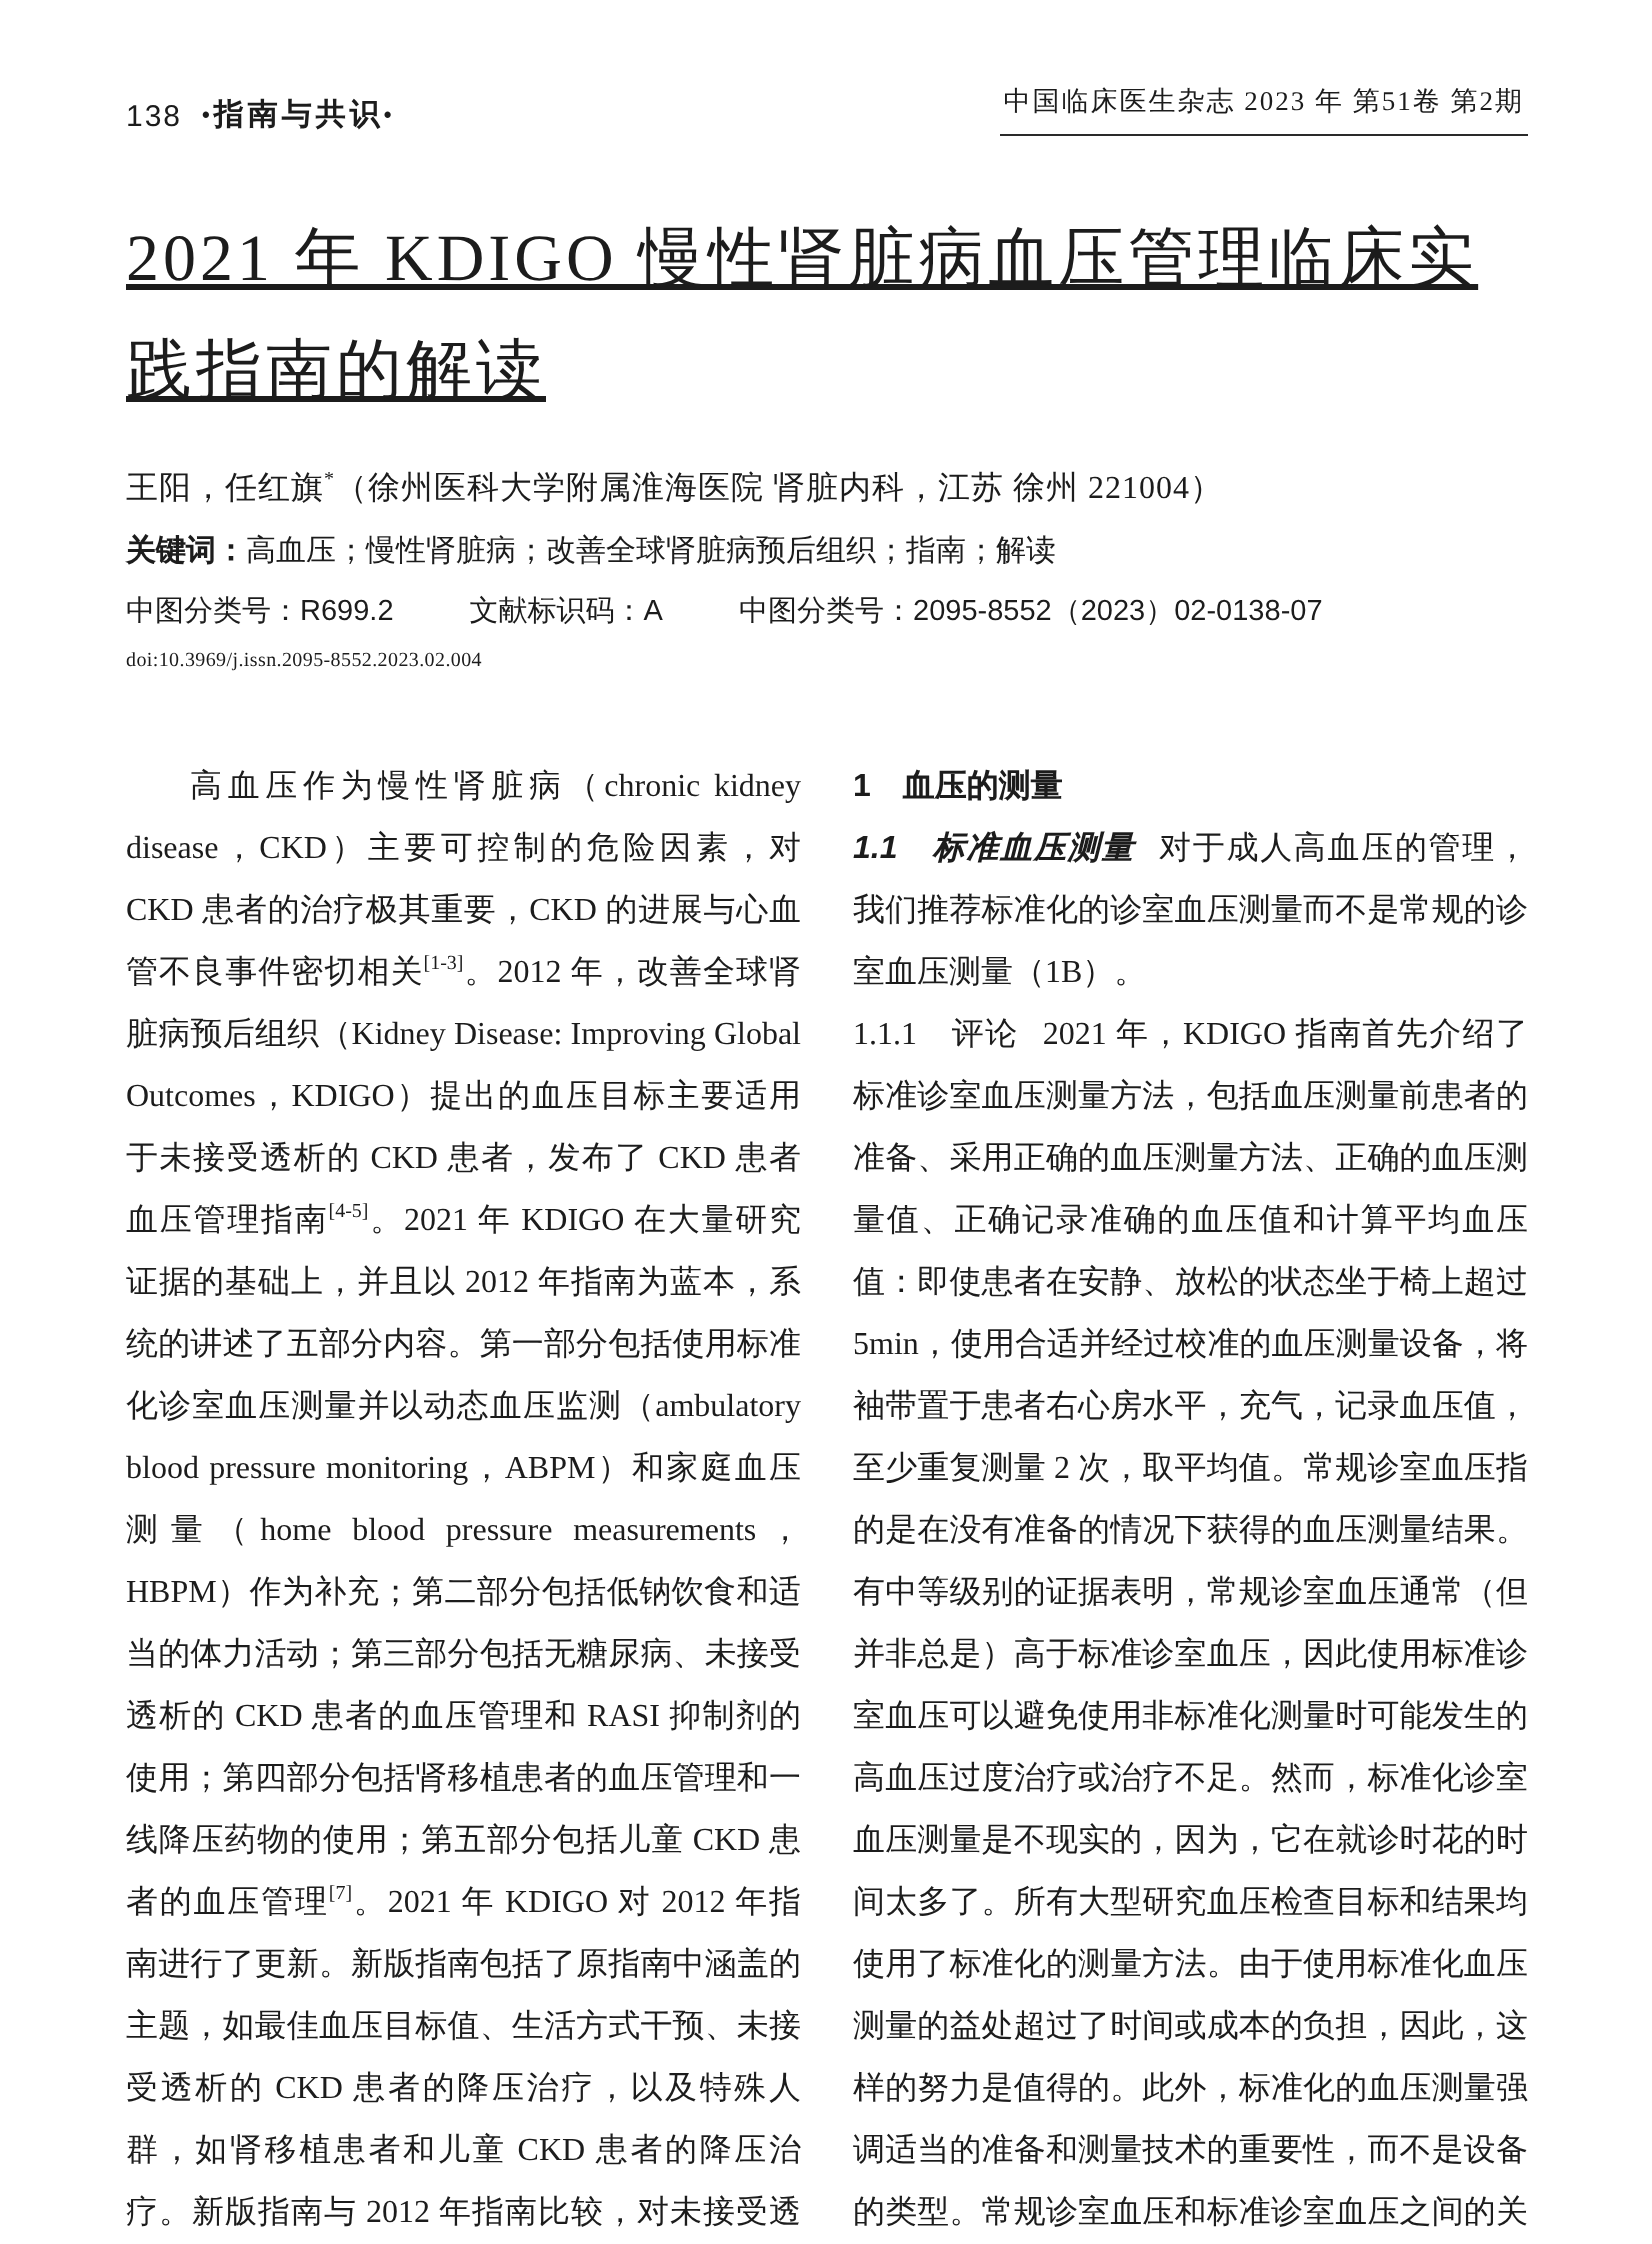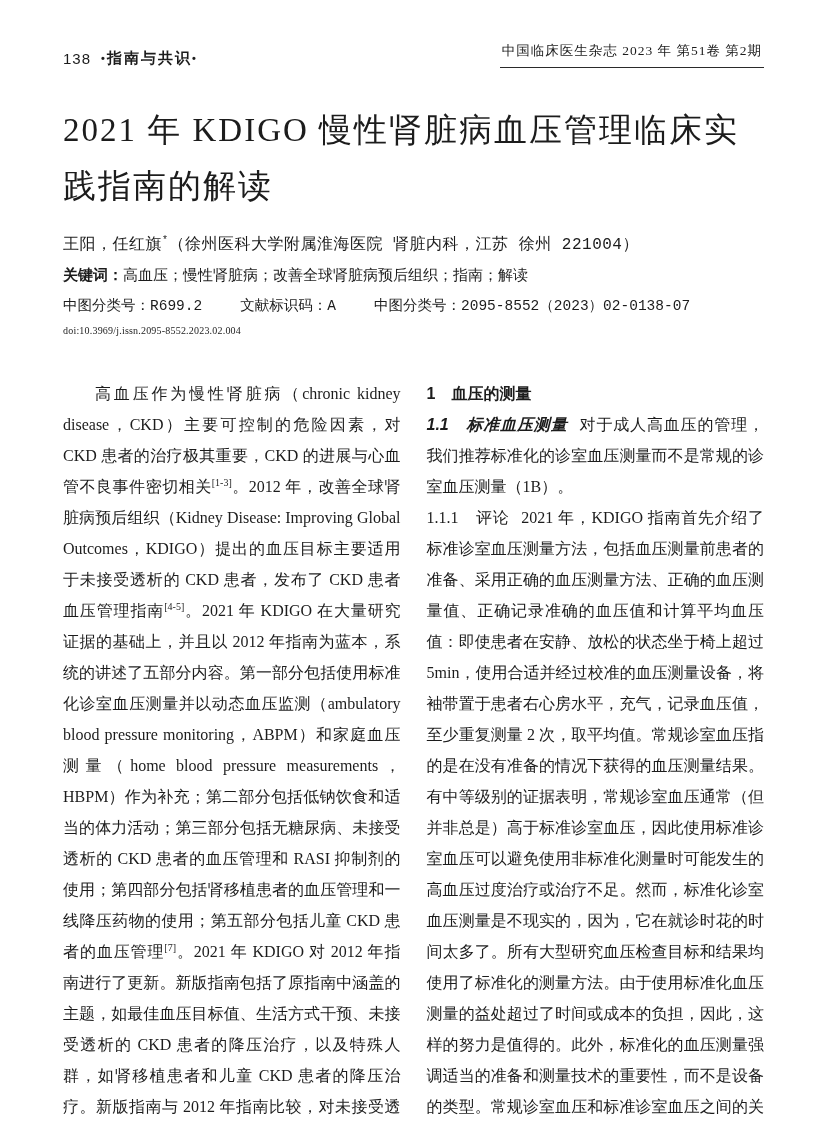--- a/index.html
+++ b/index.html
@@ -27,29 +27,29 @@
   .rh-right{
     font-size:13.5px;letter-spacing:1px;
     border-bottom:1.2px solid #2a2a2a;
     padding:0 2px 7px 2px;
     text-align:right;
   }
   
   .article-title{
     margin:34px 0 0 0;
     font-size:33px;font-weight:400;
-    line-height:56px;letter-spacing:2px;
+    line-height:56px;letter-spacing:2px;text-decoration:underline;
   }
-  .byline{margin-top:20px;font-size:16px;letter-spacing:.5px;font-family:Liberation Mono, monospace;}
+  .byline{margin-top:20px;font-size:16px;letter-spacing:.5px;}
   .byline sup{font-size:10px;}
   .kw-line{margin-top:11px;font-size:15px;}
   .kw-label{font-family:"Liberation Sans","DejaVu Sans",sans-serif;font-weight:bold;}
   .meta-line{margin-top:11px;font-size:14.5px;
     font-family:"Liberation Sans","DejaVu Sans",sans-serif;}
-  .meta-pair{margin-right:34px;font-family:Liberation Mono, monospace;}
+  .meta-pair{margin-right:34px;}
   .doi-line{margin-top:10px;font-size:10px;letter-spacing:.2px;}
   
   .body-cols{display:flex;gap:26px;margin-top:42px;}
   .col{width:338px;font-size:16px;line-height:31px;text-align:justify;}
   .col p{margin:0;}
   .indent{text-indent:2em;}
   sup{font-size:10px;line-height:0;}
   .sec-heading{
     font-family:"Liberation Sans","DejaVu Sans",sans-serif;
     font-weight:bold;font-size:16px;margin:0;line-height:31px;

